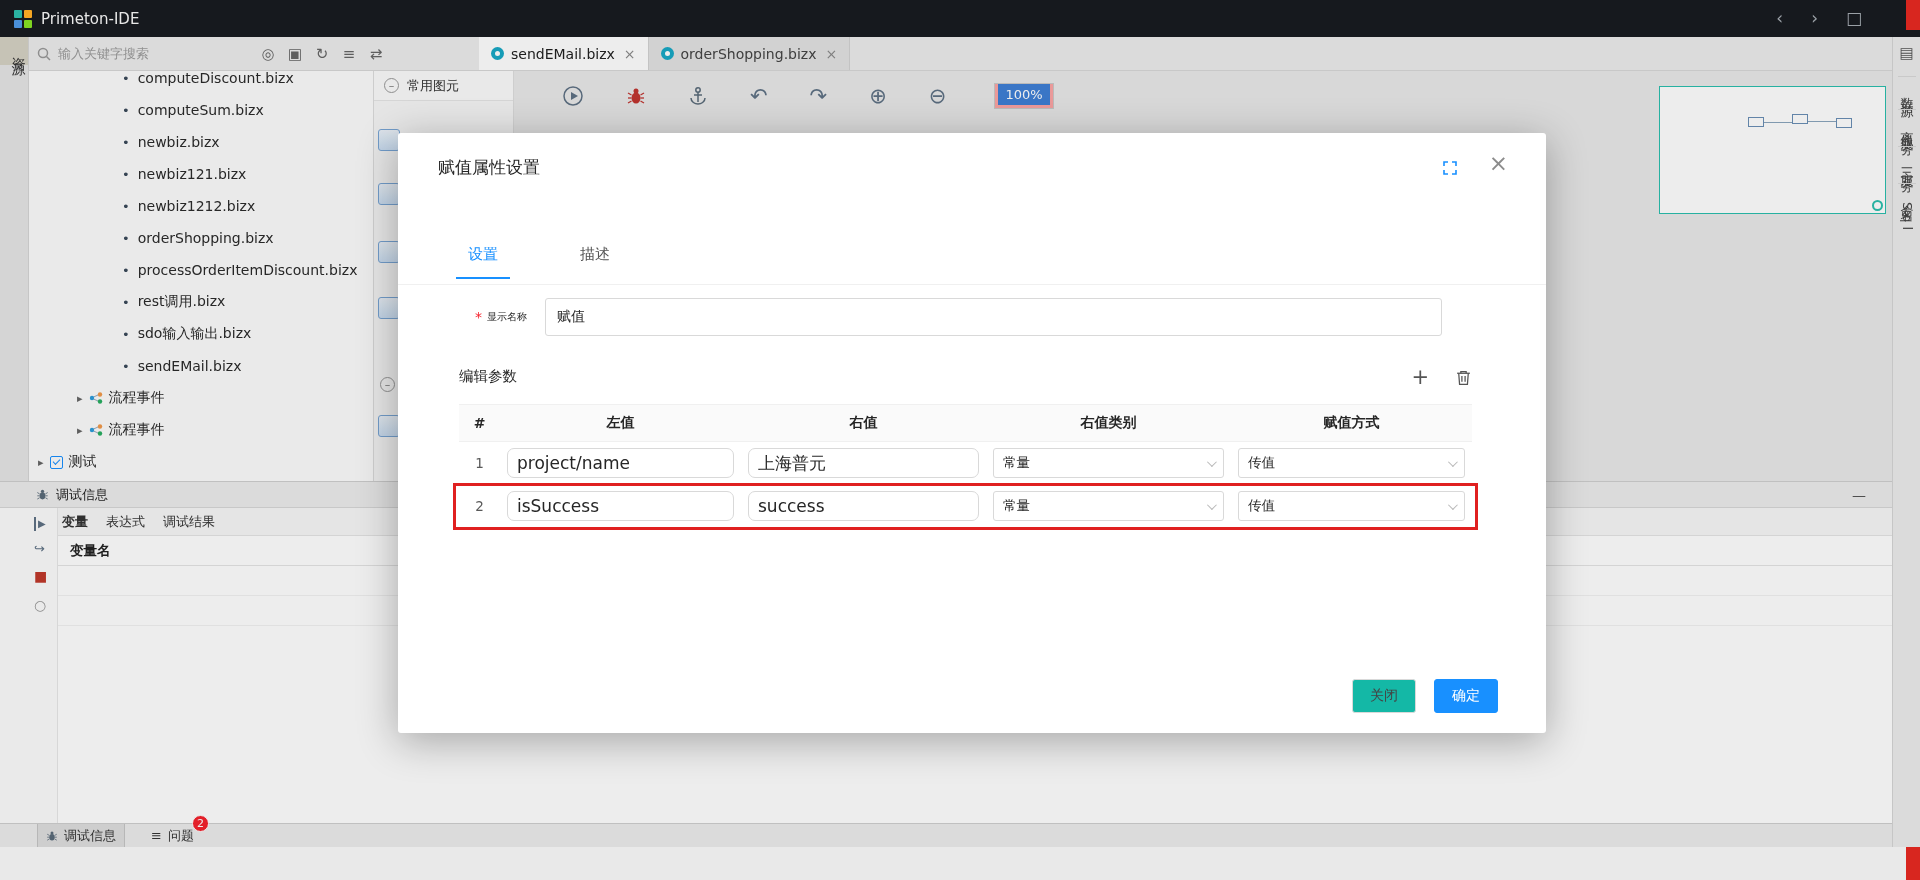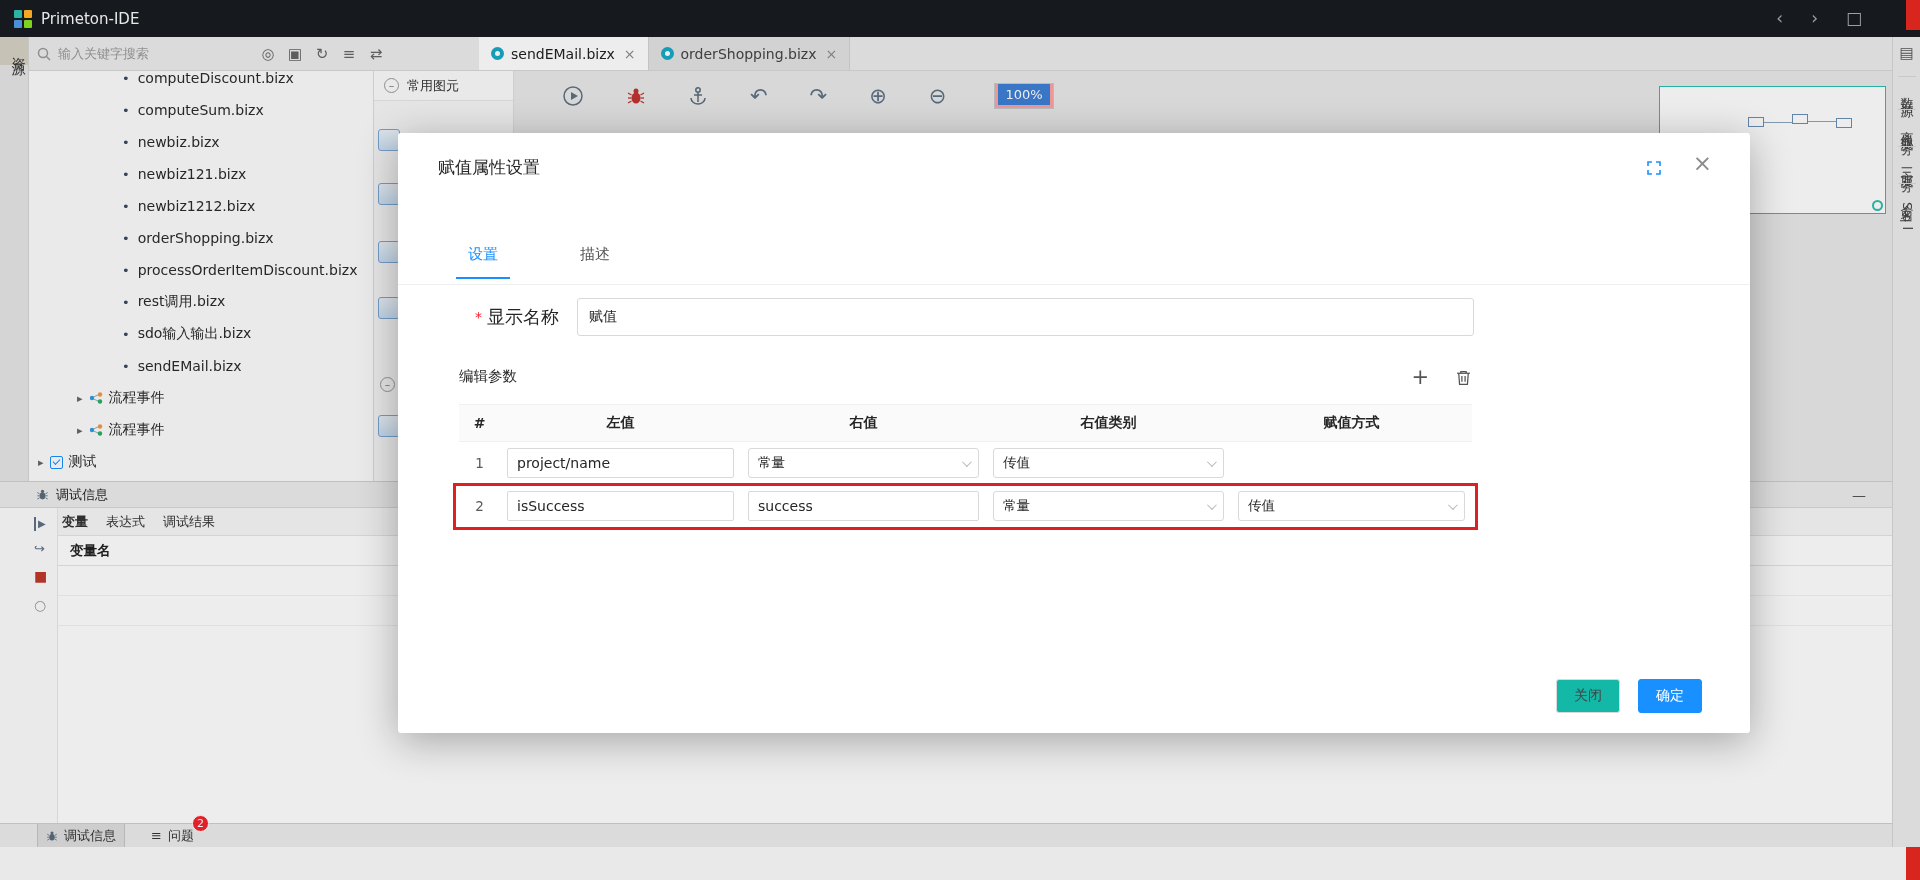--- a/index.html
+++ b/index.html
@@ -98,45 +98,45 @@
   .btab.active{background:#dedede;border-left:1px solid #c5c5c5;border-right:1px solid #c5c5c5}
   .badge{position:absolute;top:-9px;right:-7px;background:#f5222d;color:#fff;border-radius:50%;min-width:17px;height:17px;font-size:11px;display:flex;align-items:center;justify-content:center;border:1px solid #fff}
 
   
   .statusbar{position:absolute;left:0;top:847px;width:1920px;height:33px;background:#16191e;color:#e3e3e3;display:flex;align-items:center;padding:0 26px 0 10px;font-size:13.5px;z-index:65}
   .sb-right{margin-left:auto;display:flex;align-items:center;gap:7px;cursor:default}
   .green-dot{width:9px;height:9px;border-radius:50%;background:#52c41a}
 
   
   .mask{position:absolute;left:0;top:37px;width:1920px;height:810px;background:rgba(0,0,0,0.07);z-index:40}
-  .modal{position:absolute;left:398px;top:133px;width:1352px;height:600px;background:#fff;border-radius:3px;box-shadow:0 8px 40px rgba(0,0,0,0.30);z-index:60}
+  .modal{position:absolute;left:398px;top:133px;width:1148px;height:600px;background:#fff;border-radius:3px;box-shadow:0 8px 40px rgba(0,0,0,0.30);z-index:60}
   .modal-title{position:absolute;left:40px;top:23px;font-size:17px;color:#262626}
   .modal-expand{position:absolute;right:88px;top:27px;cursor:pointer}
   .modal-close{position:absolute;right:38px;top:17px;font-size:23px;color:#8c8c8c;cursor:pointer}
   .modal-tabs{position:absolute;left:58px;top:112px;display:flex;gap:58px;font-size:15px}
   .m-tab{padding:0 12px 13px 12px;color:#555;cursor:pointer}
   .m-tab.active{color:#1890ff;border-bottom:2px solid #1890ff}
   .modal-tabline{position:absolute;left:0;right:0;top:151px;height:1px;background:#f0f0f0}
   .form-row{position:absolute;left:77px;top:165px;display:flex;align-items:center}
   .req{color:#f5222d;margin-right:5px;font-size:14px}
-  .form-label{font-size:18px;color:#262626;margin-right:18px}
+  .form-label{font-size:10px;color:#262626;margin-right:18px}
   .form-input{width:897px;height:38px;border:1px solid #d9d9d9;border-radius:3px;padding:0 11px;font-size:14px;color:#262626;outline:none;font-family:inherit}
   .params-head{position:absolute;left:61px;top:234px;width:1013px;display:flex;}
   .params-label{font-size:14.5px;color:#262626}
   .params-actions{margin-left:auto;display:flex;align-items:center;gap:26px}
   .plus-ic{font-size:21px;color:#555;line-height:1;cursor:pointer}
   .trash-ic{cursor:pointer;display:inline-flex}
   .ptable{position:absolute;left:61px;top:271px;width:1013px}
   .trow{display:grid;grid-template-columns:41px 241px 245px 245px 241px;align-items:center}
   .thead{height:38px;background:#fafafa;border-top:1px solid #f0f0f0;border-bottom:1px solid #f0f0f0;font-weight:bold;font-size:14px;color:#262626}
   .thead .tcell{text-align:center}
   .trow:not(.thead){height:43px;border-bottom:1px solid #f0f0f0}
   .tcell{padding:0 2px}
   .idx-cell{text-align:center;font-size:13.5px;color:#595959}
-  .tinput{width:calc(100% - 10px);margin:0 5px;height:30px;border:1px solid #d9d9d9;border-radius:2px;padding:0 9px;font-size:14px;color:#262626;outline:none;font-family:inherit}
+  .tinput{width:calc(100% - 10px);margin:0 5px;height:30px;border:1px solid #d9d9d9;border-radius:7px;padding:0 9px;font-size:17px;color:#262626;outline:none;font-family:inherit}
   .tselect{width:calc(100% - 10px);margin:0 5px;height:30px;border:1px solid #d9d9d9;border-radius:3px;padding:0 9px;font-size:13.5px;color:#262626;display:flex;align-items:center;cursor:pointer;background:#fff}
   .chev{margin-left:auto;width:7px;height:7px;border-right:1.4px solid #b9b9b9;border-bottom:1.4px solid #b9b9b9;transform:rotate(45deg) translateY(-2px)}
   .trow.highlight{position:relative}
   .trow.highlight::after{content:"";position:absolute;left:-6px;right:-6px;top:-2px;bottom:-3px;border:3px solid #e02020;pointer-events:none}
   .modal-footer{position:absolute;right:48px;bottom:20px;display:flex;gap:18px}
   .btn{height:34px;padding:0 17px;border-radius:3px;font-size:14px;display:flex;align-items:center;cursor:pointer;font-family:inherit}
   .btn-ghost{border:1px solid #d9d9d9;background:#14b8a6;color:#444}
   .btn-primary{background:#1890ff;border:1px solid #1890ff;color:#fff}
 </style>
 </head>
@@ -447,20 +447,21 @@
       <div class="trow thead">
         <div class="tcell">#</div>
         <div class="tcell">左值</div>
         <div class="tcell">右值</div>
         <div class="tcell">右值类别</div>
         <div class="tcell">赋值方式</div>
       </div>
       <div class="trow">
         <div class="tcell idx-cell">1</div>
         <div class="tcell"><input class="tinput" value="project/name" style=""></div>
+        <div class="tcell"><input class="tinput" value="上海普元" style=""></div>
         <div class="tcell">
             <span class="tselect">
               <span>常量</span>
               <i class="chev"></i>
             </span>
           </div>
         <div class="tcell">
             <span class="tselect">
               <span>传值</span>
               <i class="chev"></i>

